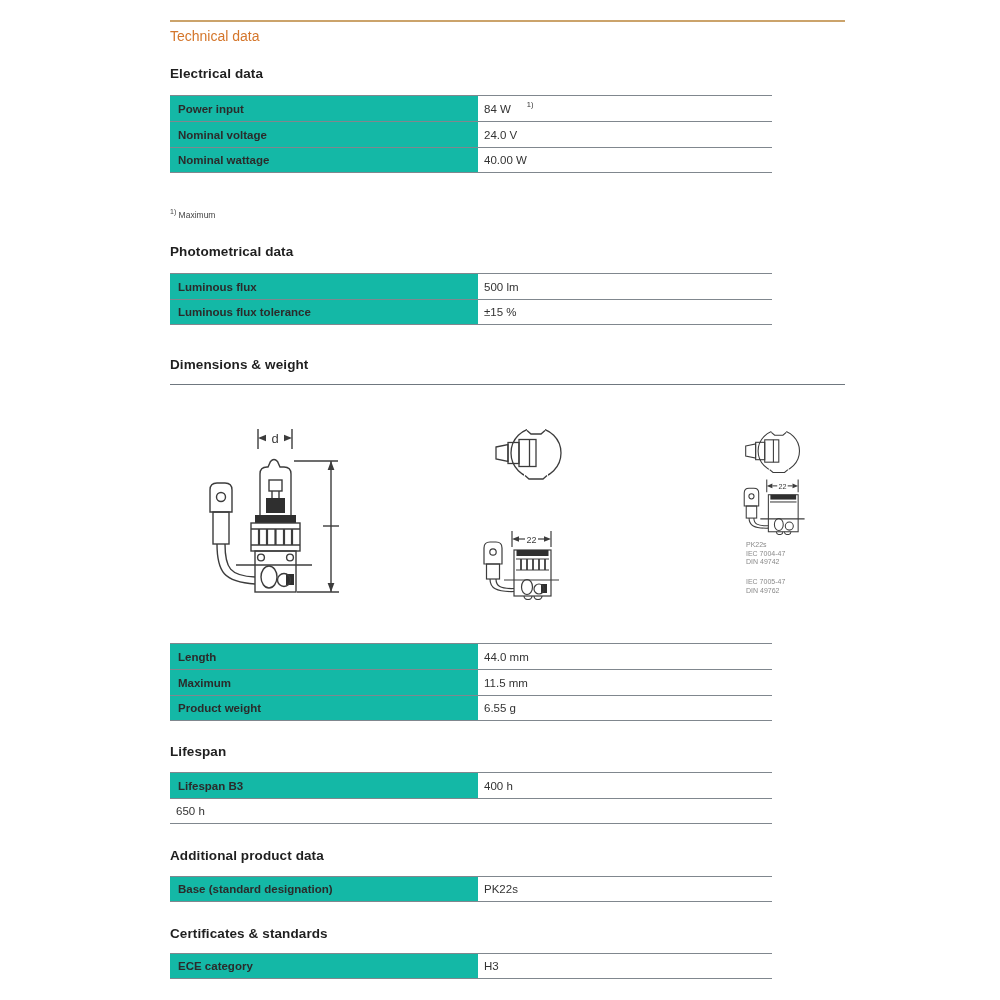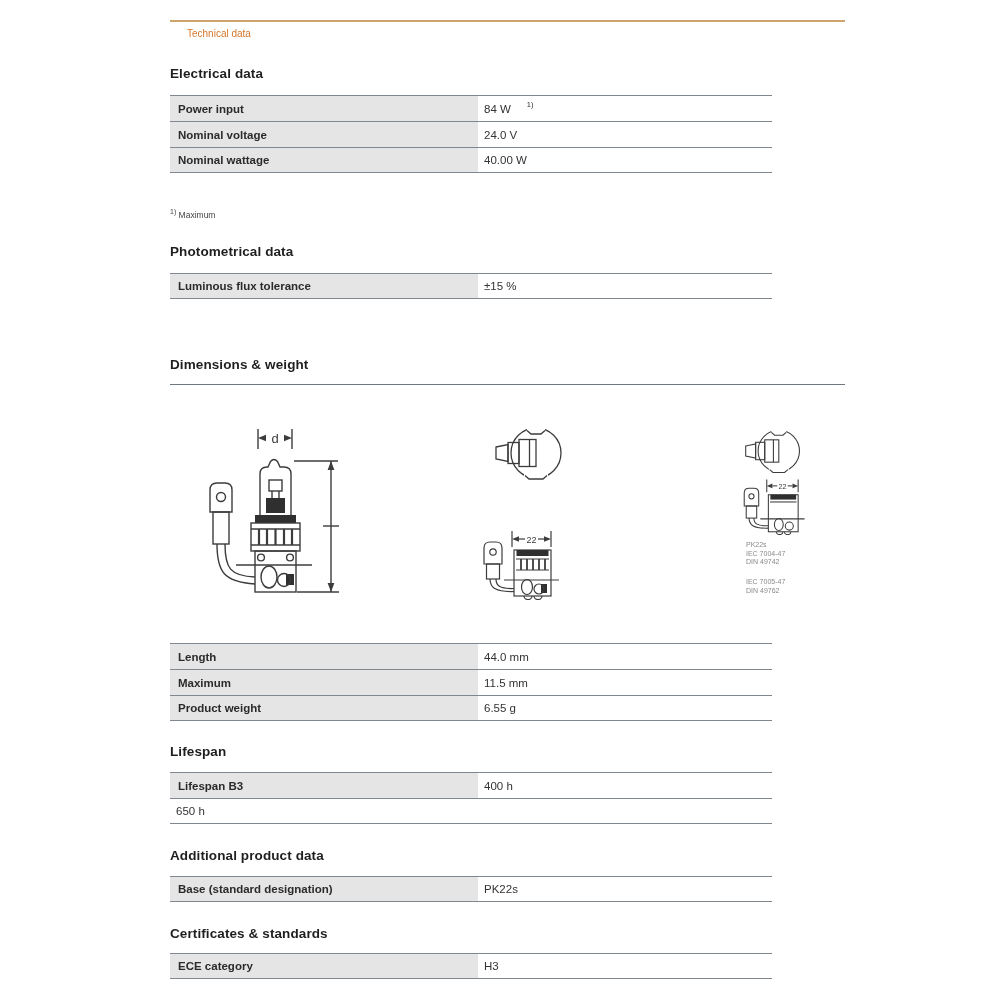--- a/index.html
+++ b/index.html
@@ -1,29 +1,29 @@
 <!DOCTYPE html>
 <html><head>
 <meta charset="utf-8">
 <style>
   * { margin:0; padding:0; box-sizing:border-box; }
   html,body { width:1000px; height:1000px; background:#ffffff;
     font-family:"Liberation Sans", sans-serif; color:#262626; overflow:hidden; }
   .abs { position:absolute; }
 
   .top-rule { left:170px; top:20px; width:675px; height:2px; background:#cba36b; }
-  .nav-link { left:187px; top:28px; font-size:10px; color:#d4762b; cursor:pointer; }
+  .nav-link { left:170px; top:28px; font-size:14px; color:#d4762b; cursor:pointer; }
 
   .sec-head { left:170px; font-size:13.5px; font-weight:bold; color:#1f1f1f; letter-spacing:.1px; }
   .sec-rule { left:170px; width:675px; height:1px; background:#6f777f; }
 
   .dtable { left:170px; width:602px; }
   .drow { display:flex; height:26px; border-top:1px solid #80878e; align-items:stretch; }
   .drow:last-child { border-bottom:1px solid #80878e; }
-  .dlabel { width:308px; background:#e5e5e5; display:flex; align-items:center;
+  .dlabel { width:308px; background:#14b8a6; display:flex; align-items:center;
     padding-left:8px; font-size:11.5px; font-weight:bold; color:#2b2b2b; }
   .dvalue { flex:1; display:flex; align-items:center; padding-left:6px;
     font-size:11.5px; color:#333333;gap:14px; }
   .supref { font-size:7.5px; vertical-align:super; position:relative; top:-4px; margin-left:2px; }
 
   .footnote { left:170px; font-size:8.5px; color:#444; }
   .footnote sup { font-size:7px; }
 
   svg text { fill:#3c3c3c; }
   .std-block { left:746px; width:90px; font-size:7px; line-height:8.5px; color:#8a8a8a; }
@@ -53,20 +53,26 @@
     <div class="dlabel">Nominal wattage</div>
     <div class="dvalue">
         <span>40.00 W</span>
       </div>
   </div>
 </div>
 <div class="abs footnote" style="top:208px"><sup>1)</sup> <span>Maximum</span></div>
 
 <div class="abs sec-head" style="top:244px">Photometrical data</div>
 <div class="abs dtable" style="top:273px">
+  <div class="drow">
+    <div class="dlabel">Luminous flux</div>
+    <div class="dvalue">
+        <span>500 lm</span>
+      </div>
+  </div>
   <div class="drow">
     <div class="dlabel">Luminous flux tolerance</div>
     <div class="dvalue">
         <span>±15 %</span>
       </div>
   </div>
 </div>
 
 <div class="abs sec-head" style="top:357px">Dimensions &amp; weight</div>
 <div class="abs sec-rule" style="top:384px"></div>

